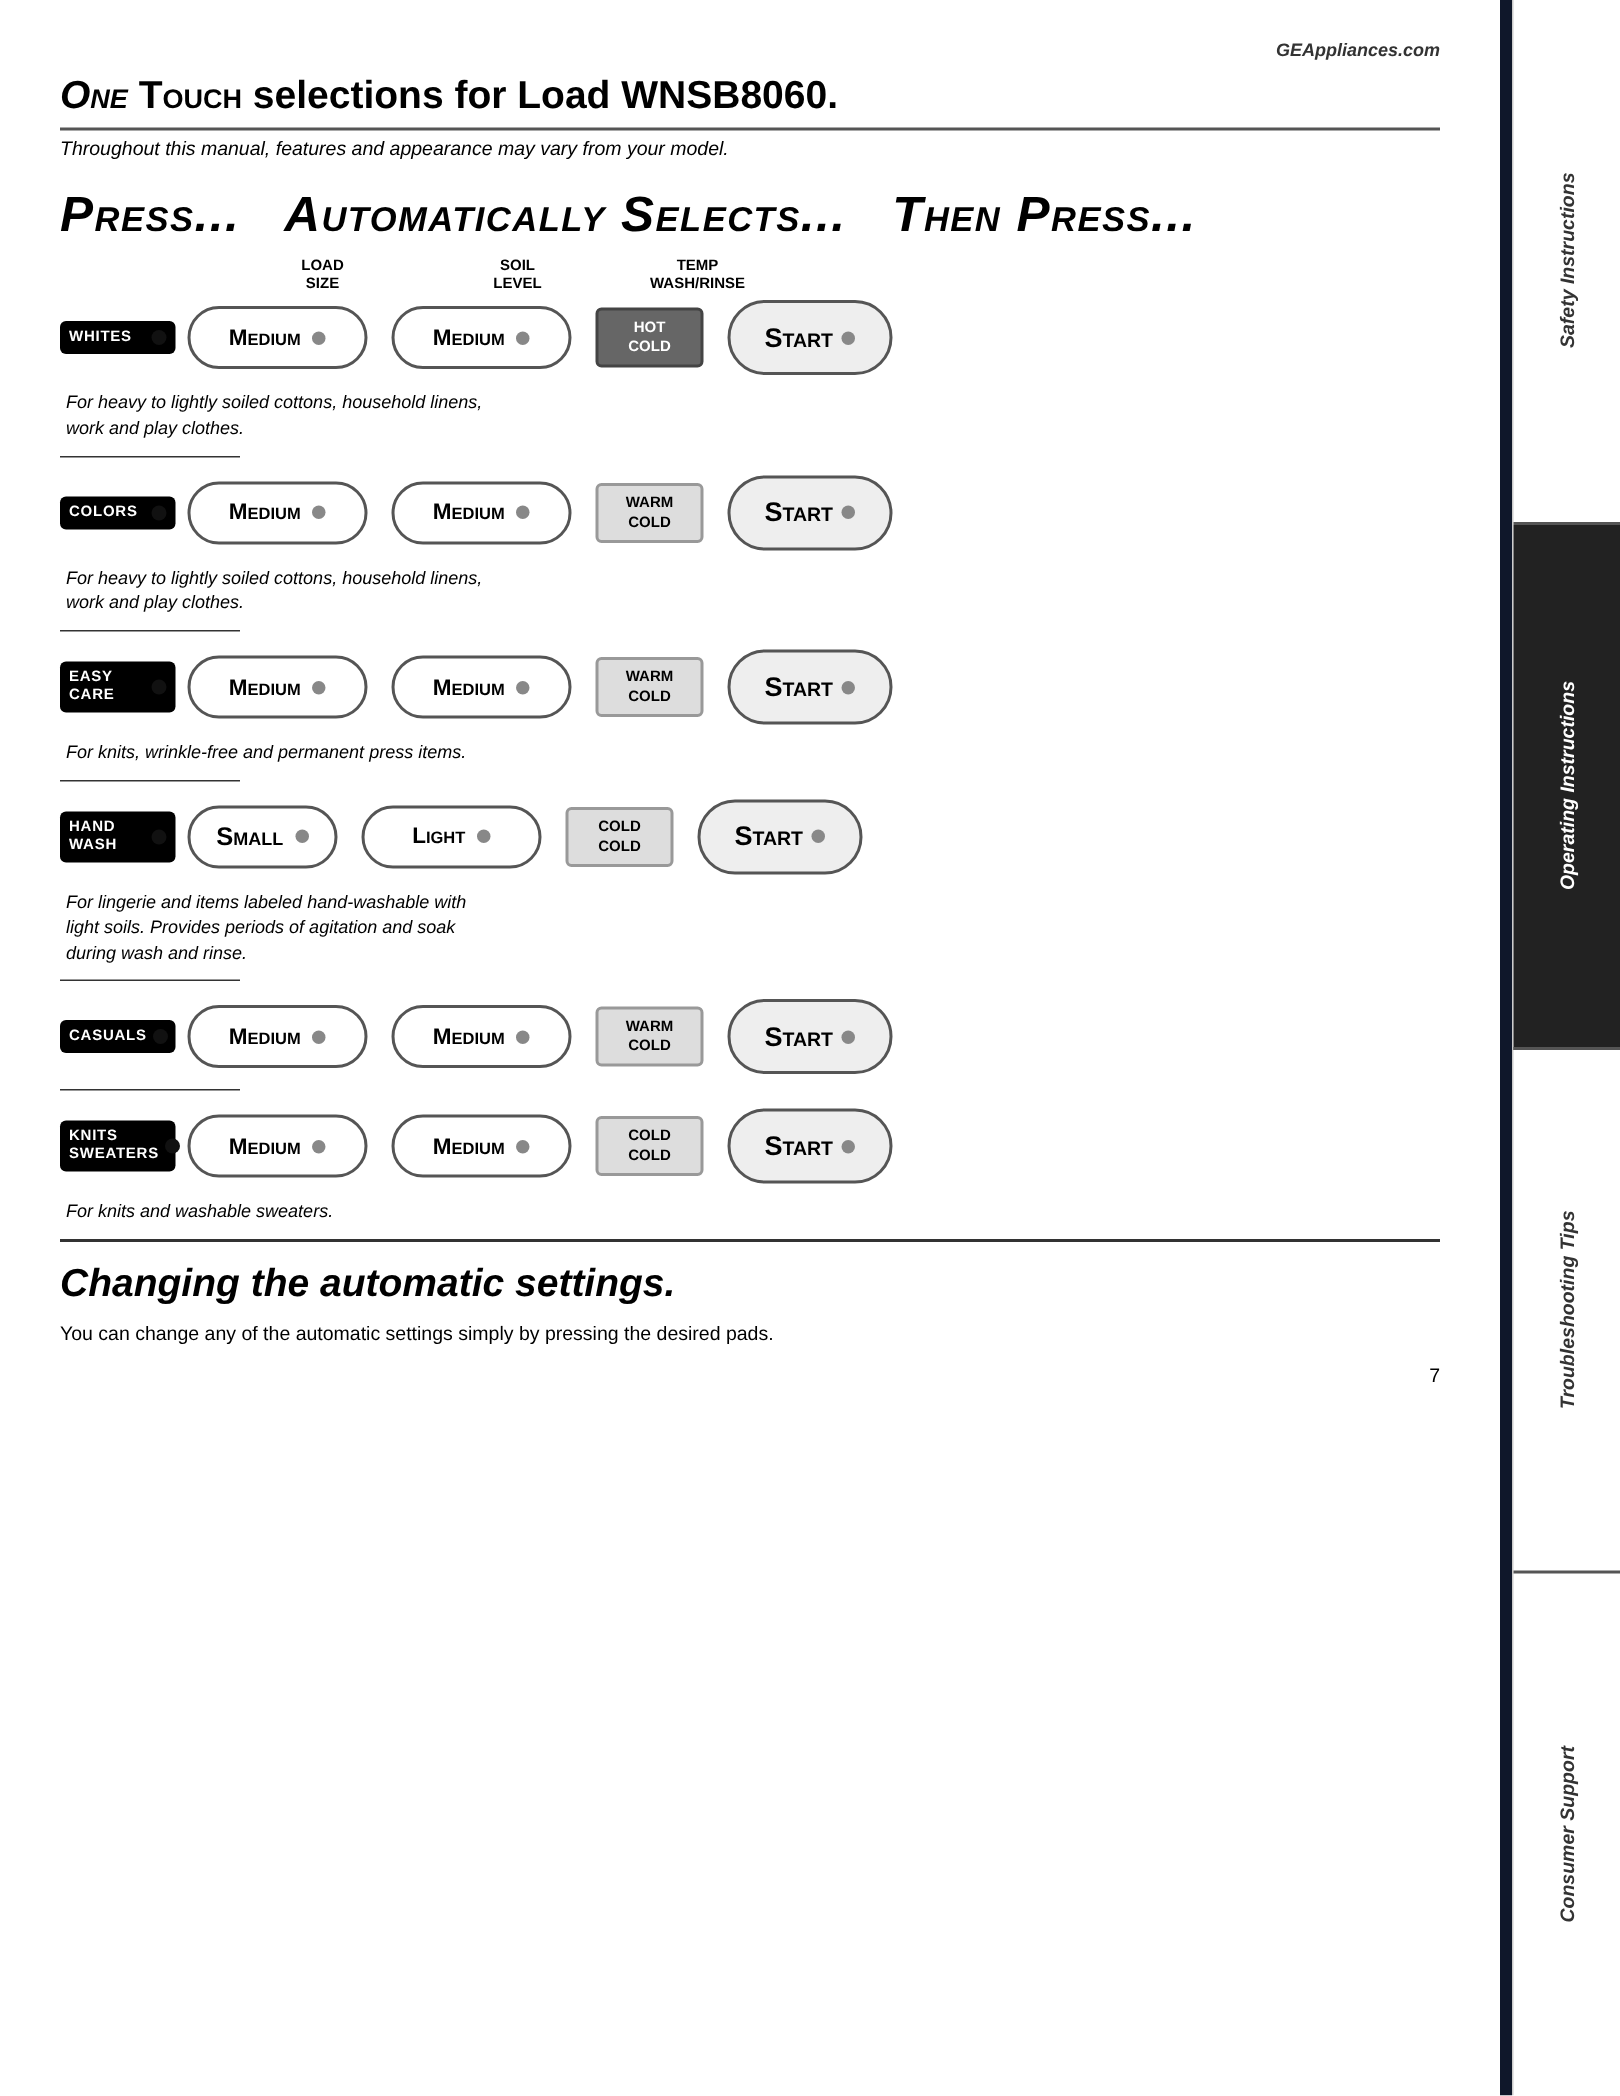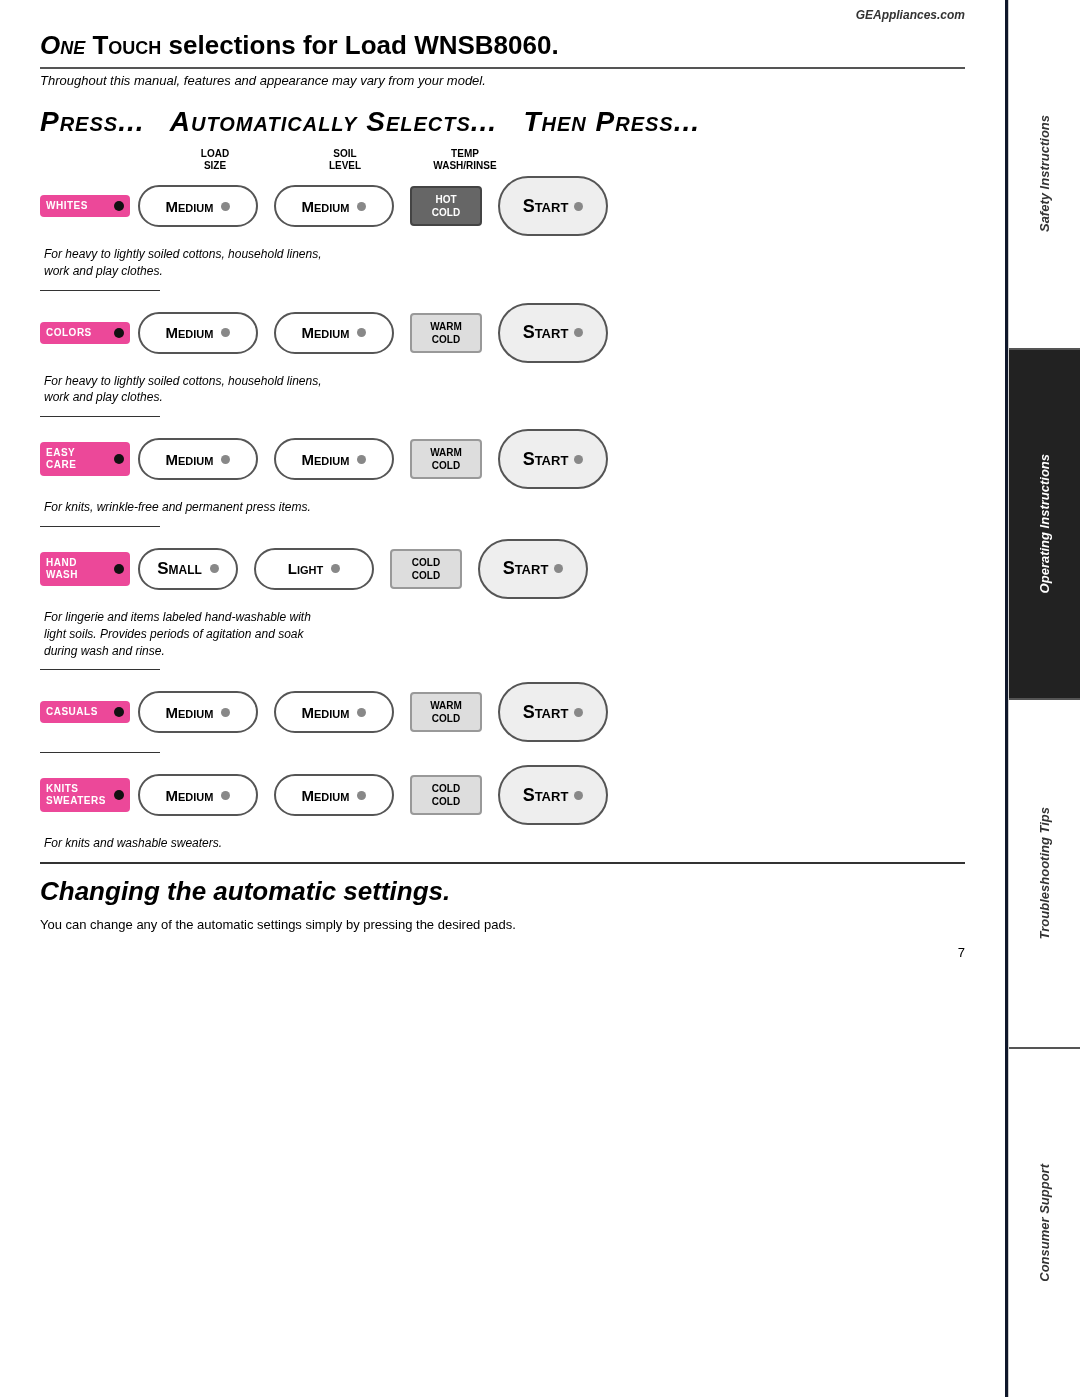--- a/index.html
+++ b/index.html
@@ -5,22 +5,22 @@
     * { box-sizing: border-box; margin: 0; padding: 0; }
     body {
       font-family: Arial, sans-serif;
       background: #fff;
       display: flex;
       width: 1080px;
       min-height: 1397px;
     }
     .main-content {
       flex: 1;
-      padding: 30px 40px 30px 40px;
-      border-right: 3px solid #0f172a;
+      padding: 48px 40px 30px 40px;
+      border-right: 8px solid #0f172a;
     }
     .sidebar {
       width: 72px;
       display: flex;
       flex-direction: column;
       border-left: 1px solid #ccc;
     }
     .sidebar-section {
       flex: 1;
       display: flex;
@@ -60,21 +60,21 @@
       margin-top: -22px;
       color: #333;
     }
     .subtitle {
       font-size: 13px;
       font-style: italic;
       margin-bottom: 18px;
       margin-top: 4px;
     }
     .press-heading {
-      font-size: 28px;
+      font-size: 33px;
       font-weight: 900;
       font-style: italic;
       letter-spacing: 1px;
       margin-bottom: 10px;
       font-variant: small-caps;
     }
 
     .column-headers {
       display: flex;
       align-items: flex-start;
@@ -94,22 +94,22 @@
     .col-soil { width: 130px; }
     .col-temp { width: 110px; }
 
     .wash-row {
       display: flex;
       align-items: center;
       margin-bottom: 10px;
       gap: 0;
     }
     .cycle-badge {
-      width: 90px;
-      background: #ec4899;
+      width: 77px;
+      background: #000000;
       color: #fff;
       font-size: 10px;
       font-weight: bold;
       text-align: center;
       padding: 5px 6px;
       border-radius: 4px;
       display: flex;
       align-items: center;
       justify-content: space-between;
       text-transform: uppercase;
@@ -175,21 +175,21 @@
       margin: 0 8px;
       flex-shrink: 0;
     }
     .temp-badge.dark-bg {
       background: #666;
       color: #fff;
       border-color: #444;
     }
     .oval-start {
       width: 110px;
-      height: 60px;
+      height: 50px;
       font-size: 18px;
       margin: 0 8px;
       background: #eee;
     }
     .oval-start .btn-dot {
       width: 9px; height: 9px; background: #888; border-radius: 50%; margin-left: 6px;
     }
     .row-note {
       font-size: 12px;
       font-style: italic;

